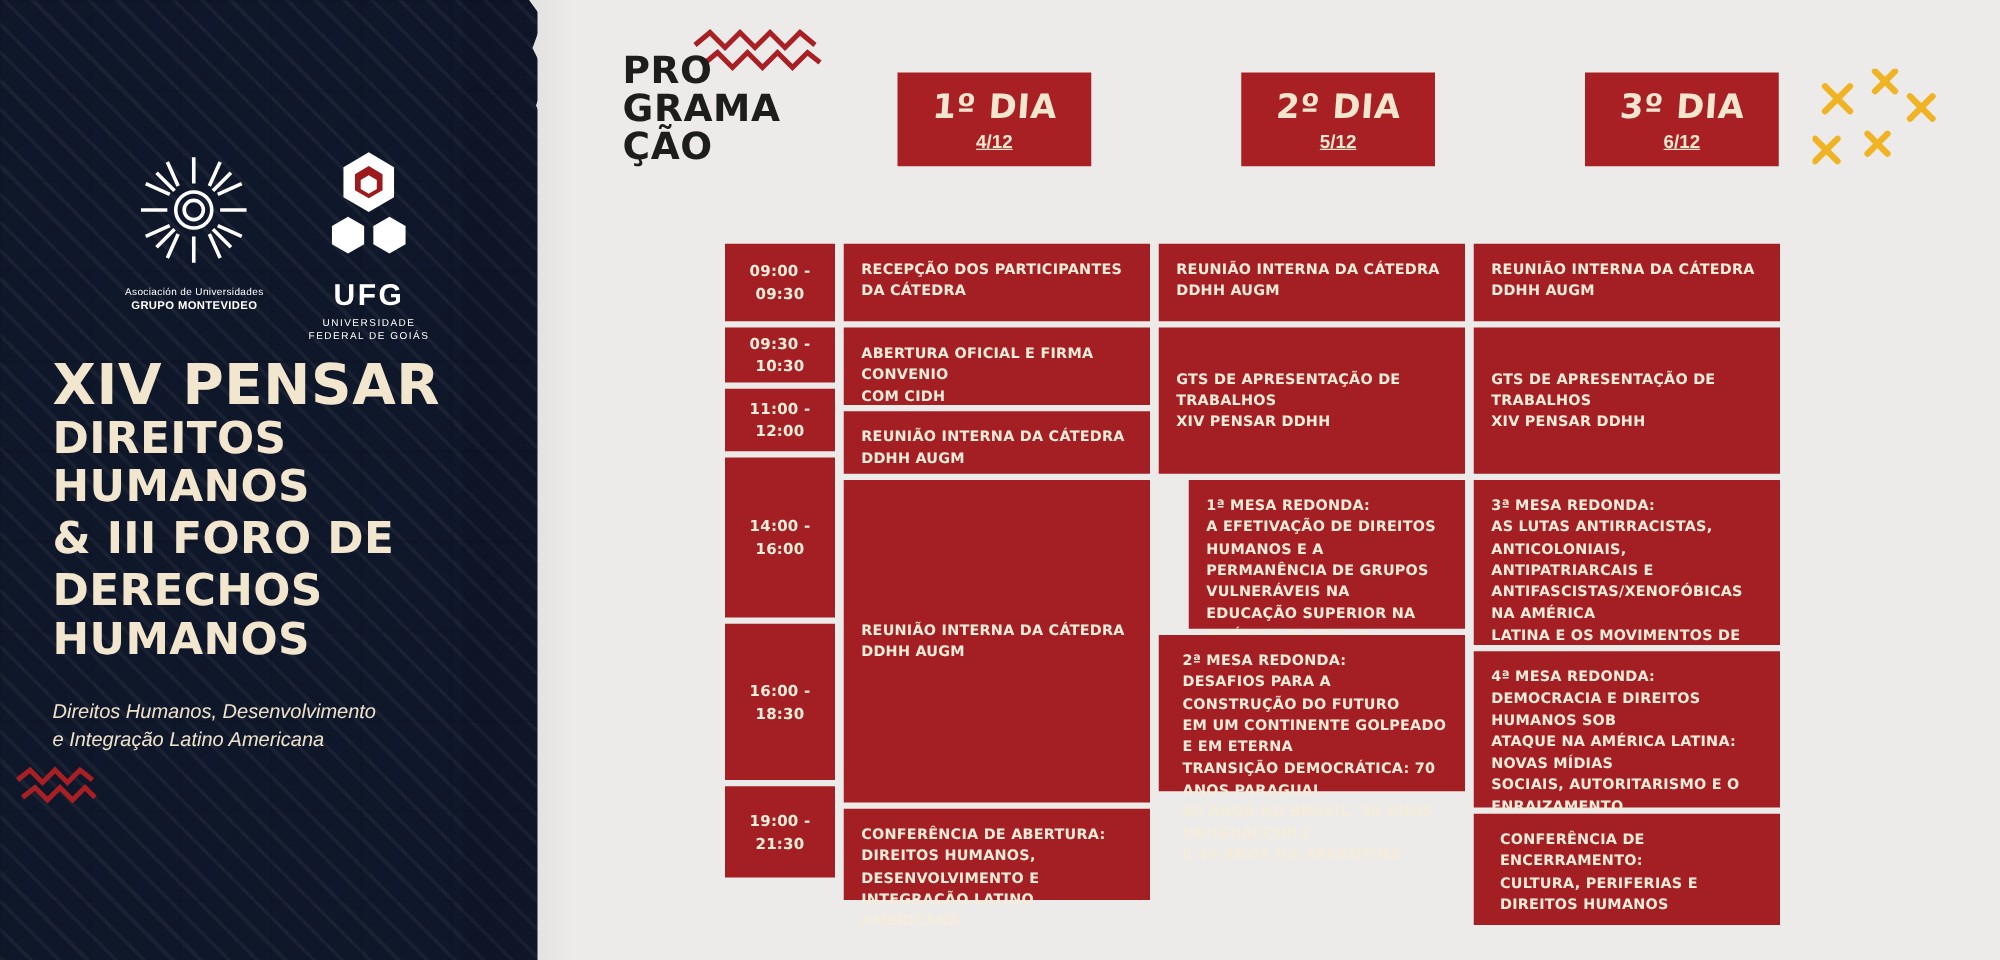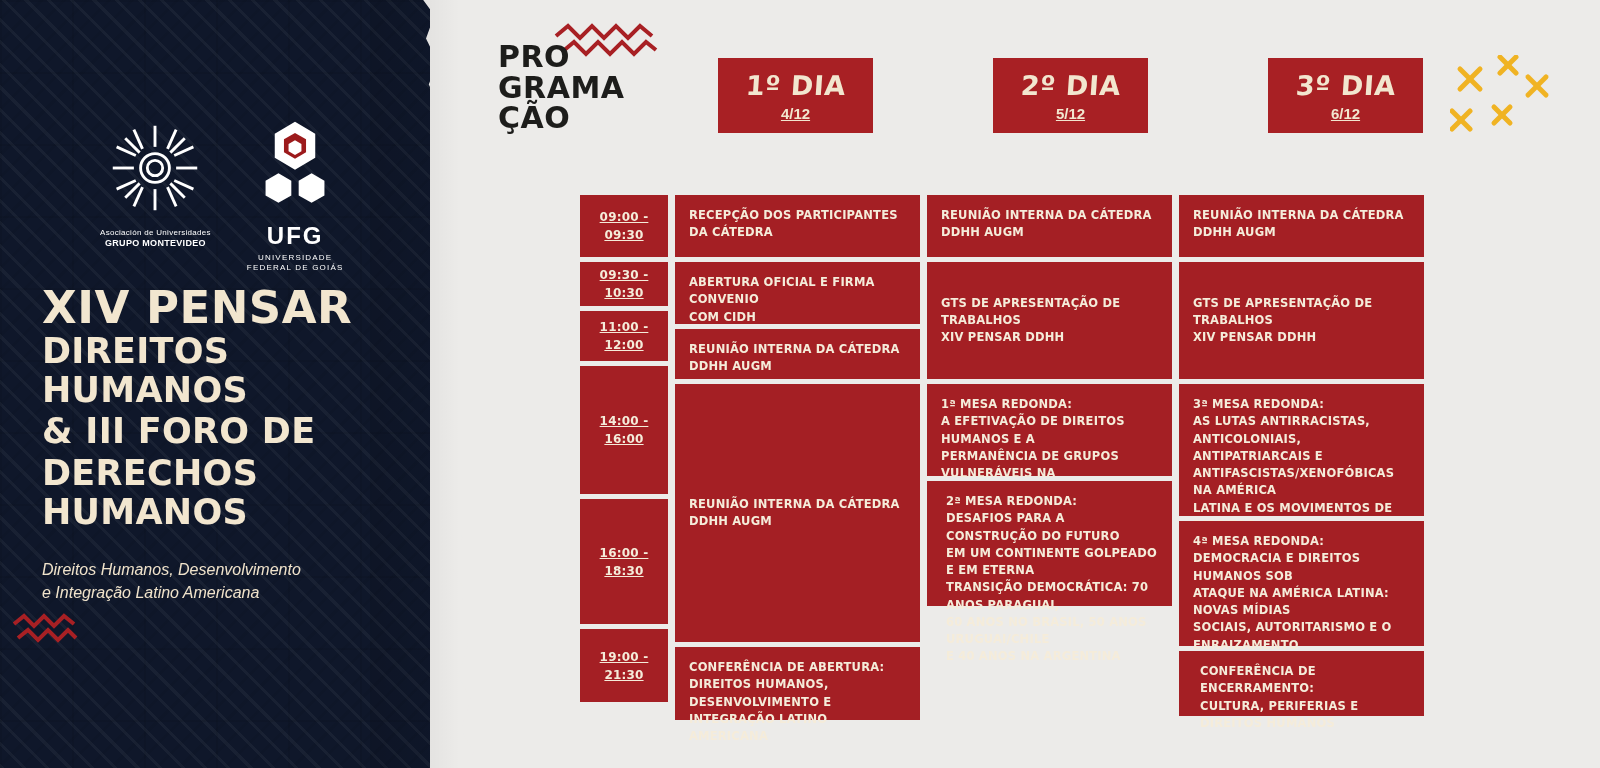--- a/index.html
+++ b/index.html
@@ -95,21 +95,21 @@
 
   .cell {
     background: #a41f24; color: #f5ecda;
     padding: 12px 14px;
     font-size: 11.5px; line-height: 1.5; font-weight: bold;
     letter-spacing: .2px;
     font-family: "DejaVu Sans", sans-serif;
   }
   .cell.time {
     display: flex; align-items: center; justify-content: center;
-    font-size: 12px; padding: 0; text-align: center; text-decoration: underline;
+    font-size: 12px; padding: 0; text-align: center;
   }
   .cell .ttl { display: block; }
 </style>
 </head>
 <body>
 
 <div class="left-panel">
   <div class="pattern"></div>
   <div class="pattern2"></div>
 
@@ -259,21 +259,21 @@
       </div>
     </div>
   <div class="col-day" id="col-day2">
       <div class="cell" style="height: 62px;">
         <span class="ttl">REUNIÃO INTERNA DA CÁTEDRA DDHH AUGM</span>
       </div>
       <div class="cell" style="height: 117px; display: flex; flex-direction: column; justify-content: center;">
         <span class="ttl"> GTS DE APRESENTAÇÃO DE TRABALHOS</span>
         <span class="ttl"> XIV PENSAR DDHH</span>
       </div>
-      <div class="cell" style="height: 92px;">
+      <div class="cell" style="height: 119px; margin-left: 24px;">
         <span class="ttl">1ª MESA REDONDA:</span>
         <span class="ttl">A EFETIVAÇÃO DE DIREITOS HUMANOS E A</span>
         <span class="ttl">PERMANÊNCIA DE GRUPOS VULNERÁVEIS NA</span>
         <span class="ttl">EDUCAÇÃO SUPERIOR NA AMÉRICA BRASIL: A</span>
         <span class="ttl">CRES+5 E AS POLÍTICAS E PROGRAMAS PARA</span>
         <span class="ttl">ALÉM DA INCLUSÃO</span>
       </div>
       <div class="cell" style="height: 125px; padding-left: 19px;">
         <span class="ttl">2ª MESA REDONDA:</span>
         <span class="ttl">DESAFIOS PARA A CONSTRUÇÃO DO FUTURO</span>
@@ -300,18 +300,18 @@
         <span class="ttl">HUMANOS.</span>
       </div>
       <div class="cell" style="height: 125px;">
         <span class="ttl">4ª MESA REDONDA:</span>
         <span class="ttl">DEMOCRACIA E DIREITOS HUMANOS SOB</span>
         <span class="ttl">ATAQUE NA AMÉRICA LATINA: NOVAS MÍDIAS</span>
         <span class="ttl">SOCIAIS, AUTORITARISMO E O ENRAIZAMENTO</span>
         <span class="ttl">SOCIAL DA RETÓRICA ANTI-HUMANISTA DA</span>
         <span class="ttl">ULTRADIREITA.</span>
       </div>
-      <div class="cell" style="height: 65px; padding-left: 21px;">
+      <div class="cell" style="height: 89px; padding-left: 21px;">
         <span class="ttl">CONFERÊNCIA DE ENCERRAMENTO:</span>
         <span class="ttl">CULTURA, PERIFERIAS E DIREITOS HUMANOS</span>
       </div>
     </div>
 </div>
 
 </body></html>

